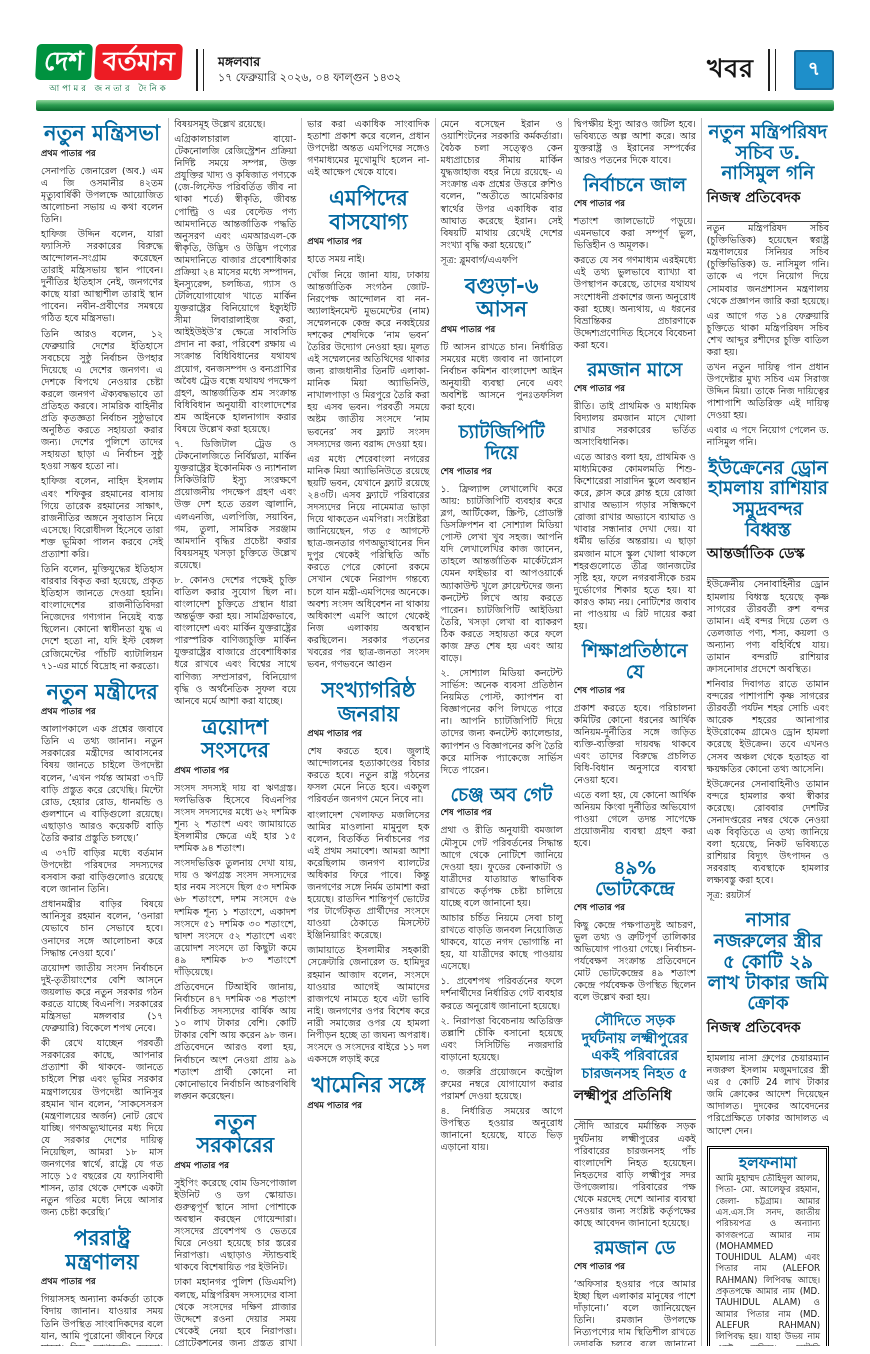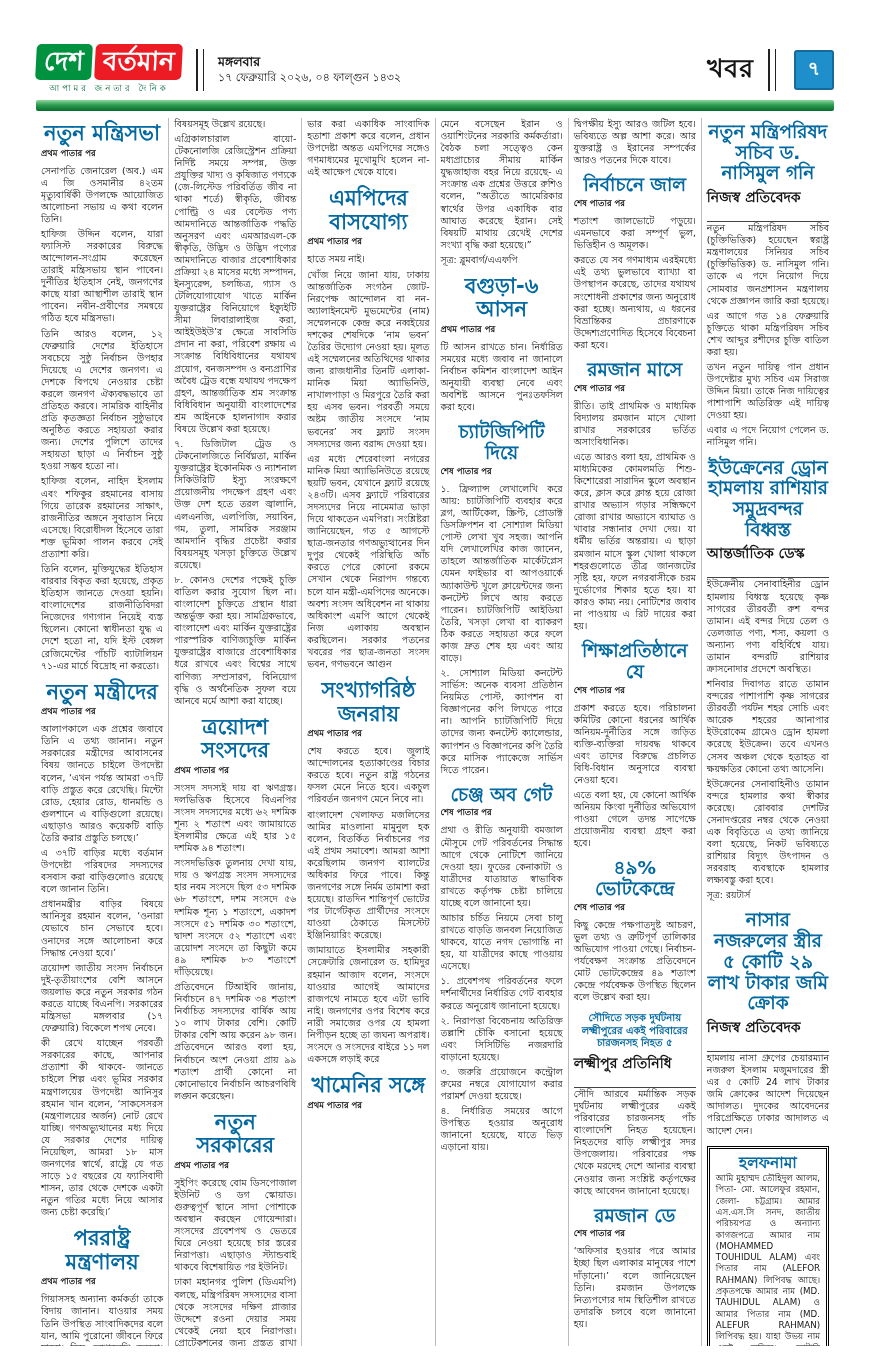--- a/index.html
+++ b/index.html
@@ -31,21 +31,21 @@
   .content{position:absolute;top:118px;left:36px;right:36px;bottom:8px;
            display:flex;align-items:stretch;overflow:hidden;}
   .column{flex:1 1 0;min-width:0;overflow:hidden;padding:0 5px;}
   .column + .column{border-left:1px solid #bcbcbc;}
   .article{margin-bottom:9px;}
   .headline{font-weight:bold;text-align:center;line-height:1.12;margin:4px 0 1px;
             letter-spacing:0;color:#0369a1;}
   .h-xl{font-size:21px;}
   .h-lg{font-size:18.5px;}
   .h-md{font-size:15.5px;}
-  .h-sm{font-size:10px;line-height:1.25;}
+  .h-sm{font-size:14px;line-height:1.25;}
   .cont-label{text-align:left;font-size:8.5px;font-weight:bold;margin:1px 0 4px;}
   .byline{font-size:14px;font-weight:bold;padding:1px 0 11px;border-bottom:1px solid #444;
           }
   .body-p{font-size:9.3px;line-height:1.3;text-align:justify;margin:0 0 3px;
           overflow-wrap:break-word;}
   .boxed{border:3px double #000;padding:6px 6px 8px;margin-top:4px;}
   .boxed .headline{margin-top:0;}
   .boxed .body-p{font-size:8.7px;}
 </style>
 </head>

